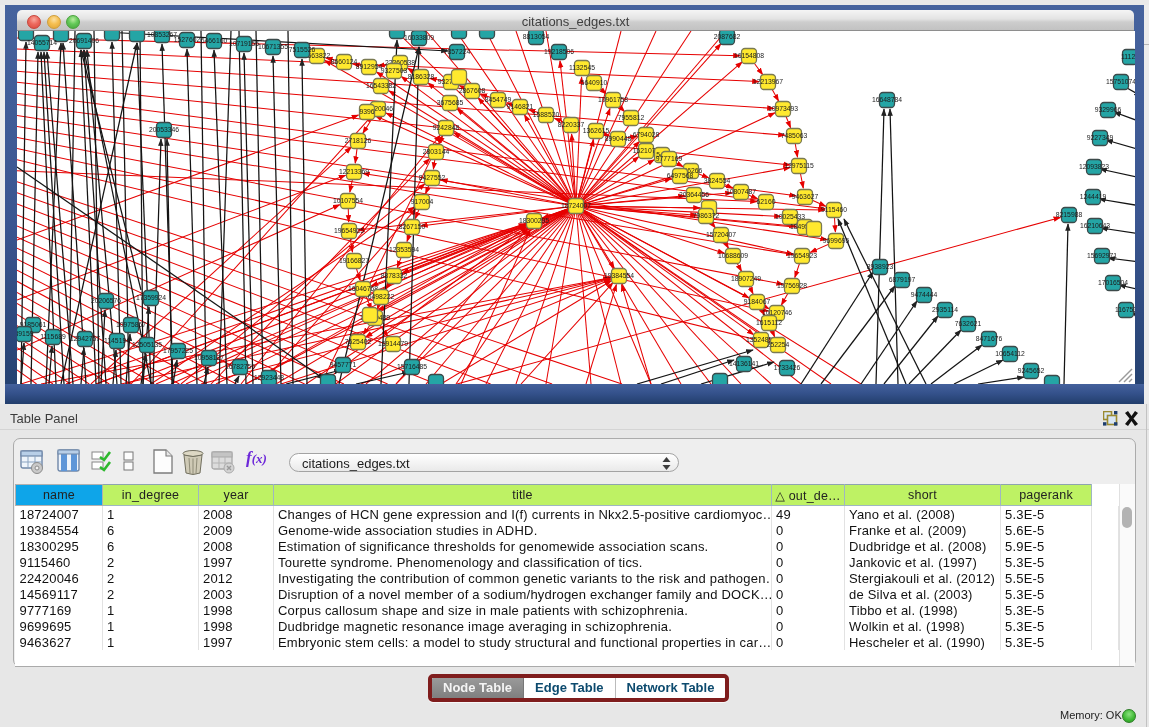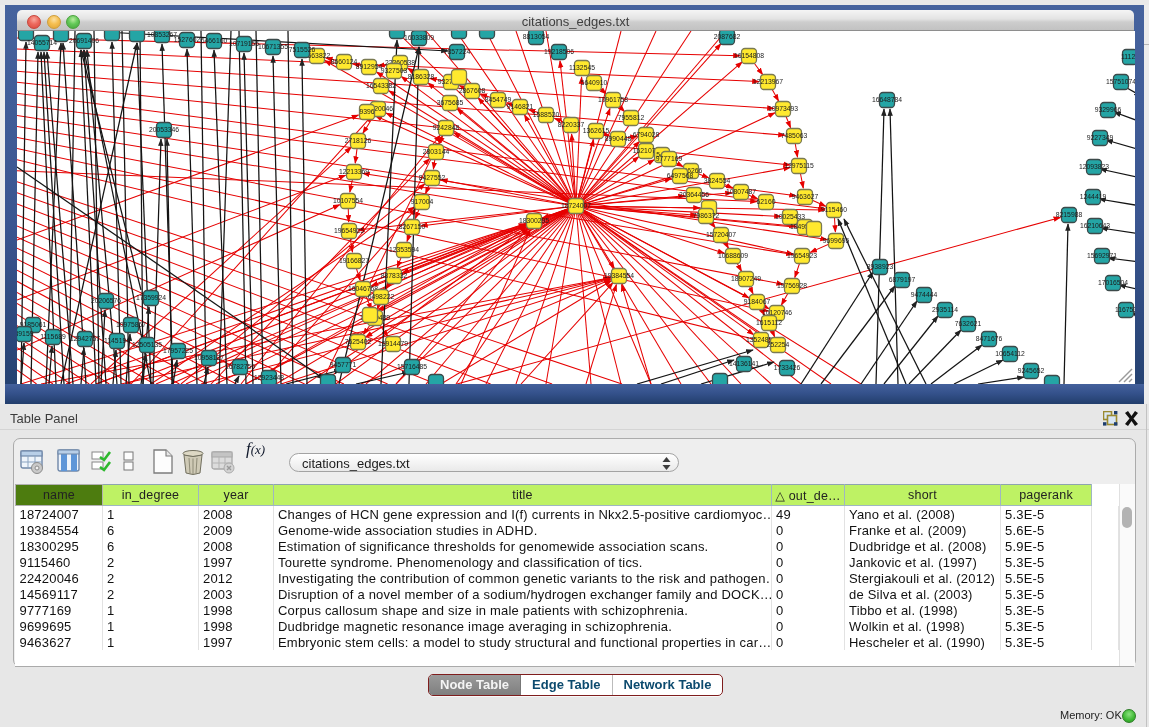--- a/index.html
+++ b/index.html
@@ -26,31 +26,31 @@
 #pline{position:absolute;left:0;top:429px;width:1149px;height:1px;background:#d4d4d4;}
 #pbox{position:absolute;left:13px;top:438px;width:1123px;height:229px;
  border:1px solid #ababab;border-radius:7px;background:#eeeeee;box-sizing:border-box;}
 #combo{position:absolute;left:289px;top:453px;width:390px;height:19px;border:1px solid #a3a3a3;
  border-radius:9.5px;background:linear-gradient(180deg,#ffffff,#e9e9e9);box-sizing:border-box;}
 #combo .ct{position:absolute;left:12px;top:2px;font-size:13px;color:#1c1c1c;}
 table#tbl{position:absolute;left:15px;top:484px;width:1103px;border-collapse:collapse;
  table-layout:fixed;background:#fff;font-size:13px;letter-spacing:0.2px;color:#111;}
 #tbl th{height:20px;font-weight:normal;font-size:12.5px;letter-spacing:0.2px;color:#222;
  background:#bef264;border:1px solid #9fb6c2;border-top:1px solid #8ea4af;padding:0;}
-#tbl th.h0{background:#4d7c0f;border:1px solid #b0b0b0;}
+#tbl th.h0{background:#0ea5e9;border:1px solid #b0b0b0;}
 #tbl td{height:16px;padding:0 0 0 4px;border-right:1px solid #e2e2e2;overflow:hidden;
  white-space:nowrap;}
 #tbl td.c1,#tbl td.c2{}
 #tblwrap{position:absolute;left:15px;top:484px;width:1119px;height:182px;background:#fff;
  border-bottom:1px solid #aaa;border-top:0;}
 #vscroll{position:absolute;left:1119px;top:484px;width:15px;height:182px;background:#fafafa;
  border-left:1px solid #e0e0e0;}
 #vthumb{position:absolute;left:1121.5px;top:507px;width:10px;height:21px;border-radius:5px;
  background:#b3b3b3;}
-#tabs{position:absolute;left:428px;top:674px;height:20px;border:1px solid #7f1d1d;
+#tabs{position:absolute;left:428px;top:674px;height:20px;border:4px solid #7f1d1d;
  border-radius:5px;background:#fff;display:flex;overflow:hidden;
  box-shadow:0 1px 0 rgba(255,255,255,.7);}
 .tab{font-size:13px;font-weight:bold;padding:2px 11px 0 11px;color:#0c4a6e;border-right:1px solid #bbb;}
 .tab.sel{background:linear-gradient(180deg,#9a9a9a,#7f7f7f);color:#f4f4f4;border-right:1px solid #777;}
 .tab:last-child{border-right:none;}
 #mem{position:absolute;left:1060px;top:709px;font-size:11px;color:#222;}
 #memdot{position:absolute;left:1122px;top:709px;width:12px;height:12px;border-radius:50%;
  background:radial-gradient(circle at 50% 35%,#8ae07e,#3db832 60%,#2e9426);border:1px solid #2c7d26;}
 .ticon{position:absolute;top:449px;}
 </style></head>
@@ -682,22 +682,22 @@
 </svg>
 <svg class="ticon" style="left:211px" width="25" height="26">
  <rect x="1" y="3" width="20" height="17" rx="2" fill="#dcdcdc" stroke="#a8a8a8" stroke-width="1.3"></rect>
  <rect x="1" y="3" width="20" height="5" fill="#c4c4c4" stroke="#a8a8a8"></rect>
  <line x1="8" y1="8" x2="8" y2="20" stroke="#b4b4b4"></line>
     <line x1="14" y1="8" x2="14" y2="20" stroke="#b4b4b4"></line>
  <line x1="1" y1="14" x2="21" y2="14" stroke="#b4b4b4"></line>
  <circle cx="18" cy="19" r="5" fill="#d3d3d3" stroke="#ababab"></circle>
  <path d="M16,17 l4,4 M20,17 l-4,4" stroke="#9a9a9a" stroke-width="1.4"></path>
 </svg>
-<div class="ticon" style="left:246px;top:439px;font-family:'Liberation Serif',serif;
- font-style:italic;font-weight:normal;font-size:17px;color:#0f172a;">f<span style="font-size:13px">(x)</span></div>
+<div class="ticon" style="left:246px;top:448px;font-family:'Liberation Serif',serif;
+ font-style:italic;font-weight:bold;font-size:17px;color:#6d28d9;">f<span style="font-size:13px">(x)</span></div>
 <div id="combo">
     <span class="ct">citations_edges.txt</span>
  <svg style="position:absolute;right:7px;top:3px" width="9" height="13">
   <path d="M4.5,0 L8.5,5 L0.5,5 z" fill="#3c3c3c"></path>
   <path d="M4.5,13 L8.5,8 L0.5,8 z" fill="#3c3c3c"></path>
     </svg>
   </div>
 <div id="tblwrap"></div>
 <table id="tbl">
  <colgroup>

